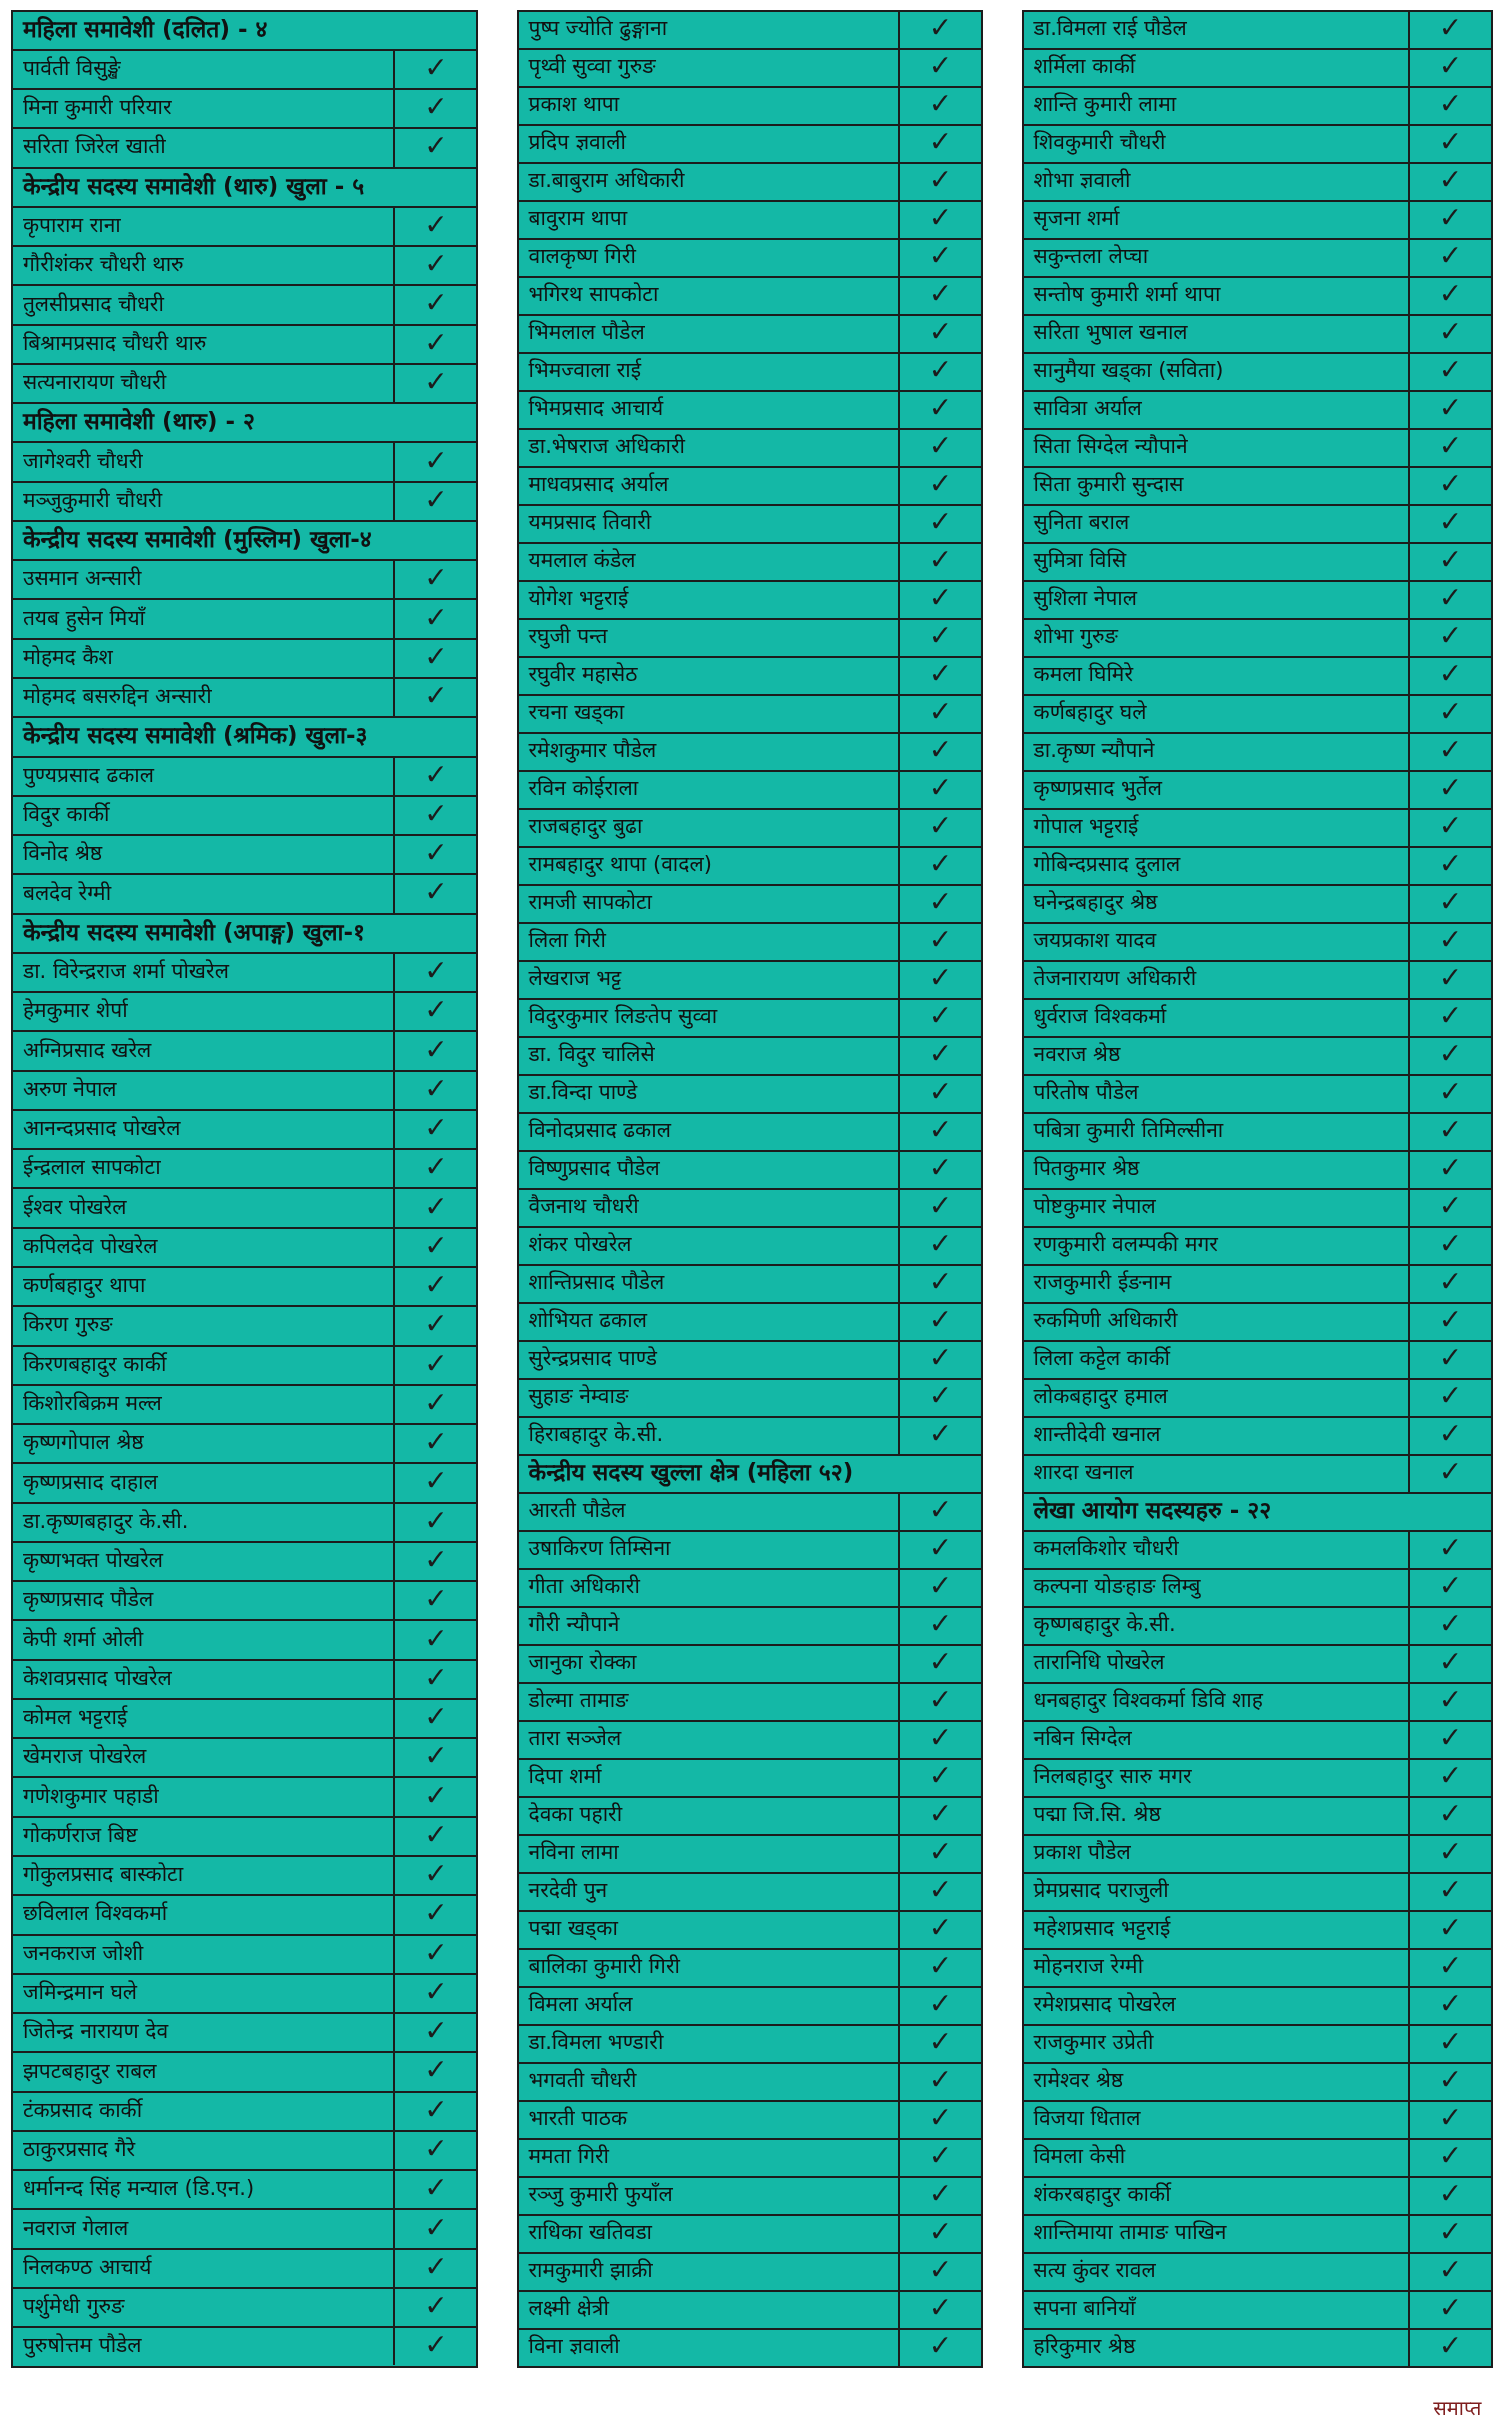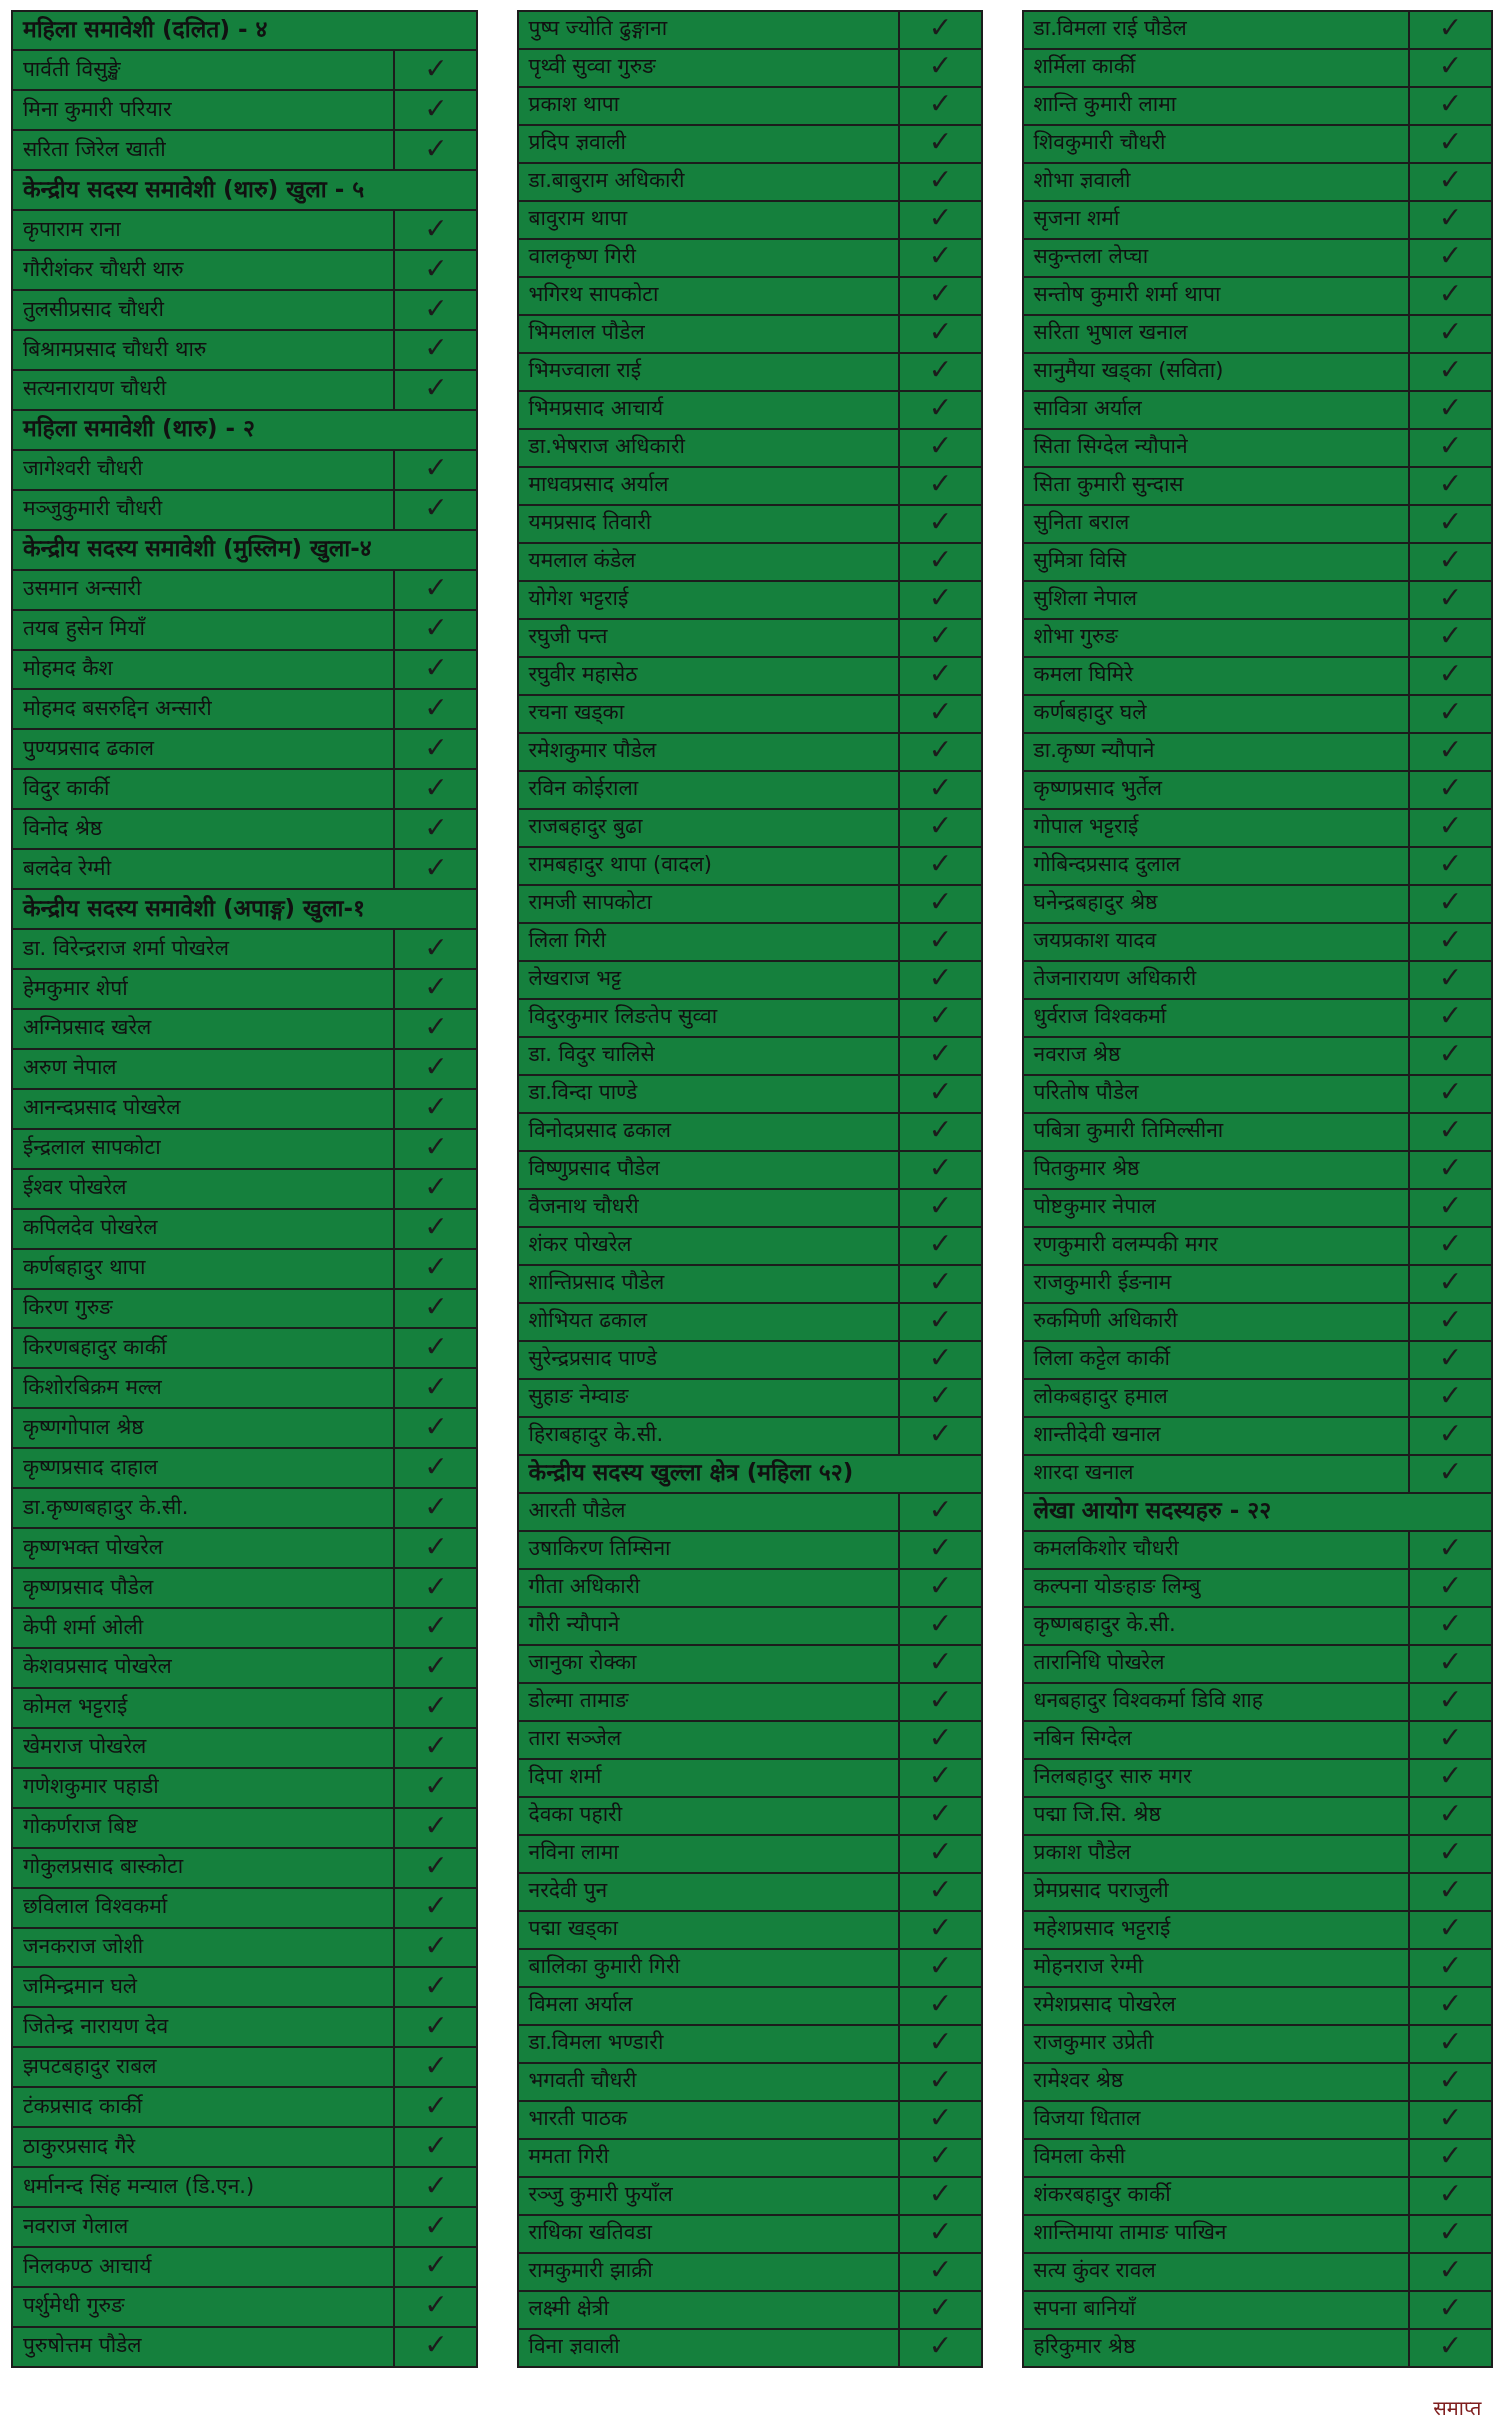--- a/index.html
+++ b/index.html
@@ -16,21 +16,21 @@
     overflow: hidden;
   }
   .col {
     position: absolute;
     top: 9.5px;
     height: 2358px;
     border: 2.8px solid #1c1c1c;
     box-sizing: border-box;
     display: flex;
     flex-direction: column;
-    background: #15803d;
+    background: #14b8a6;
   }
   #col-0 { left: 11.4px;   width: 467px; }
   #col-1 { left: 517px;  width: 466px; justify-content: space-between; }
   #col-2 { left: 1022px; width: 471px; text-align: center; }
   .row {
     flex: 1 1 0;
     display: flex;
     align-items: stretch;
     border-top: 2.4px solid #1c1c1c;
     min-height: 0;
@@ -166,20 +166,23 @@
       <div class="check">
         <span class="mark">✓</span>
       </div>
     </div>
     <div class="row item">
       <div class="name">मोहमद बसरुद्दिन अन्सारी</div>
       <div class="check">
         <span class="mark">✓</span>
       </div>
     </div>
+    <div class="row header">
+      <div class="name">केन्द्रीय सदस्य समावेशी (श्रमिक) खुला-३</div>
+    </div>
     <div class="row item">
       <div class="name">पुण्यप्रसाद ढकाल</div>
       <div class="check">
         <span class="mark">✓</span>
       </div>
     </div>
     <div class="row item">
       <div class="name">विदुर कार्की</div>
       <div class="check">
         <span class="mark">✓</span>

